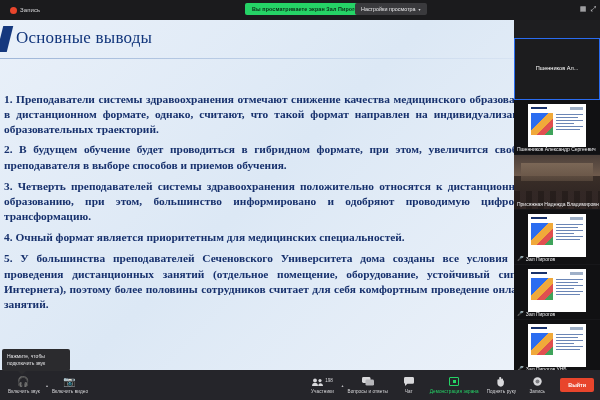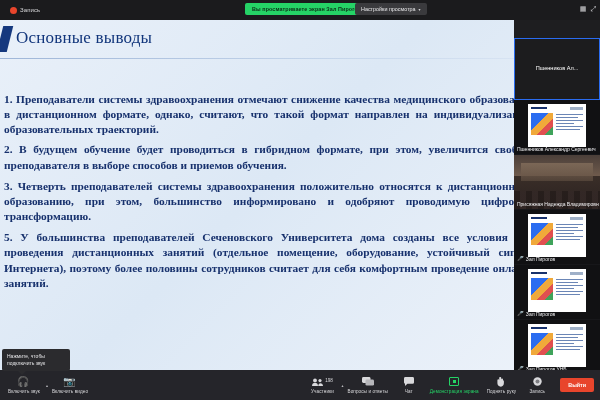--- a/index.html
+++ b/index.html
@@ -238,20 +238,21 @@
 
   <div class="slide">
     <div class="slide-accent"></div>
     <div class="slide-title">Основные выводы</div>
     <div class="slide-rule"></div>
 
     <div class="slide-body">
       <div class="para p1">1.  Преподаватели системы здравоохранения отмечают снижение качества медицинского образования в дистанционном формате, однако, считают, что такой формат направлен на индивидуализацию образовательных траекторий.</div>
       <div class="para">2. В будущем обучение  будет проводиться в гибридном формате, при этом, увеличится свобода преподавателя в выборе способов и приемов обучения.</div>
       <div class="para">3.  Четверть преподавателей системы здравоохранения положительно относятся к дистанционному образованию, при этом, большинство информировано и одобряют проводимую цифровую трансформацию.</div>
+      <div class="para">4. Очный формат является приоритетным для медицинских специальностей.</div>
       <div class="para">5. У большинства преподавателей Сеченовского Университета дома созданы все условия для проведения дистанционных занятий (отдельное помещение, оборудование, устойчивый сигнал Интернета), поэтому более половины сотрудников считает для себя комфортным проведение онлайн-занятий.</div>
     </div>
   </div>
 
   <div class="zoom-logo-wrap">
     <div class="zoom-cloud">
       <svg width="46" height="26" viewBox="0 0 46 26">
         <path d="M10 20c-5 0-8-3-8-6.5S5 7 10 7c1-4 5-6 9-6 5 0 9 3 10 7 4 0 6 3 6 6s-3 6-7 6z" fill="#cfe0f2"></path>
         <text x="22" y="18" font-family="Liberation Serif, serif" font-size="13" fill="#2a6cf0" text-anchor="middle" font-style="italic">S</text>
       </svg>

